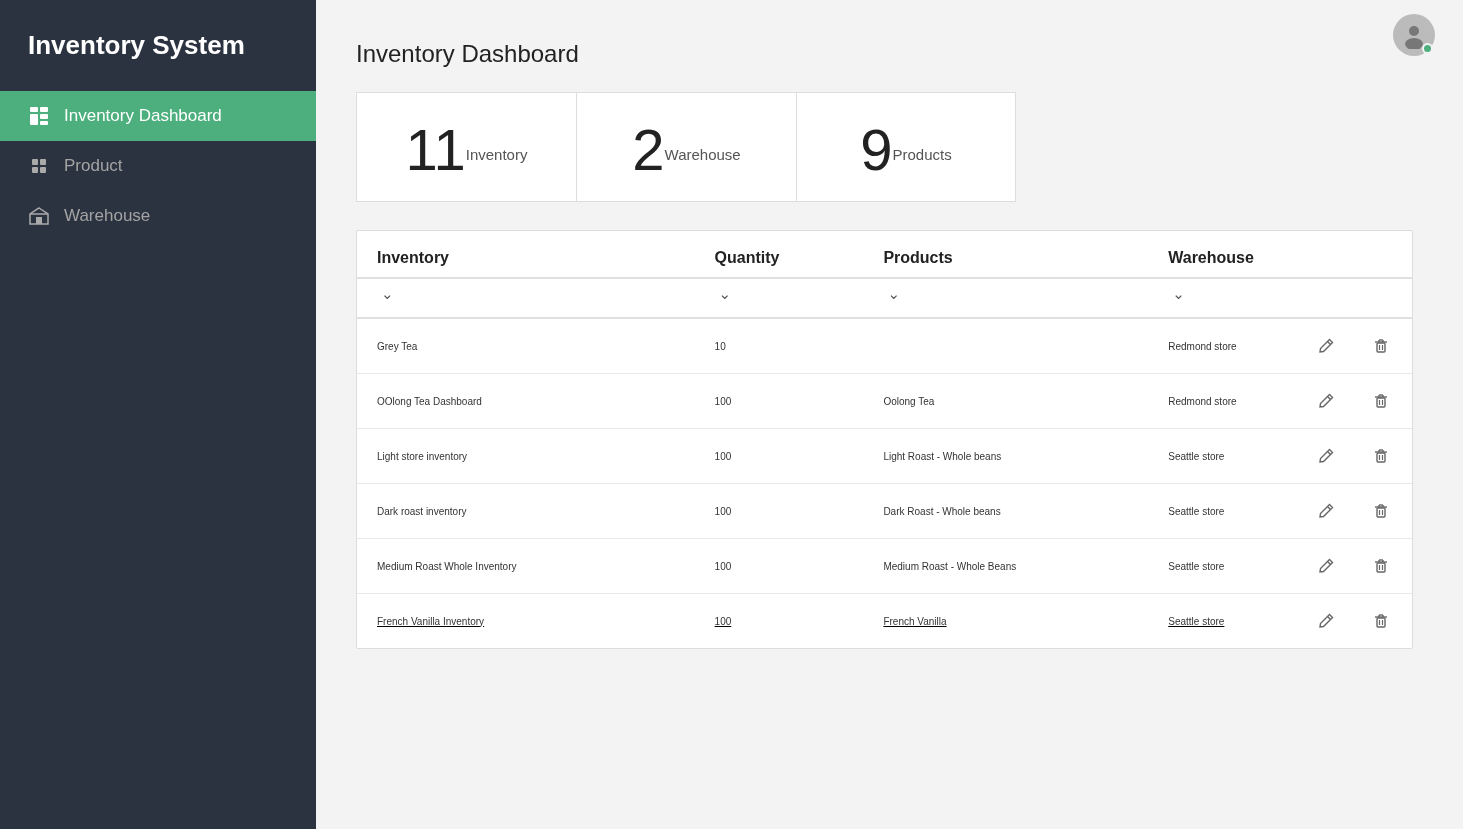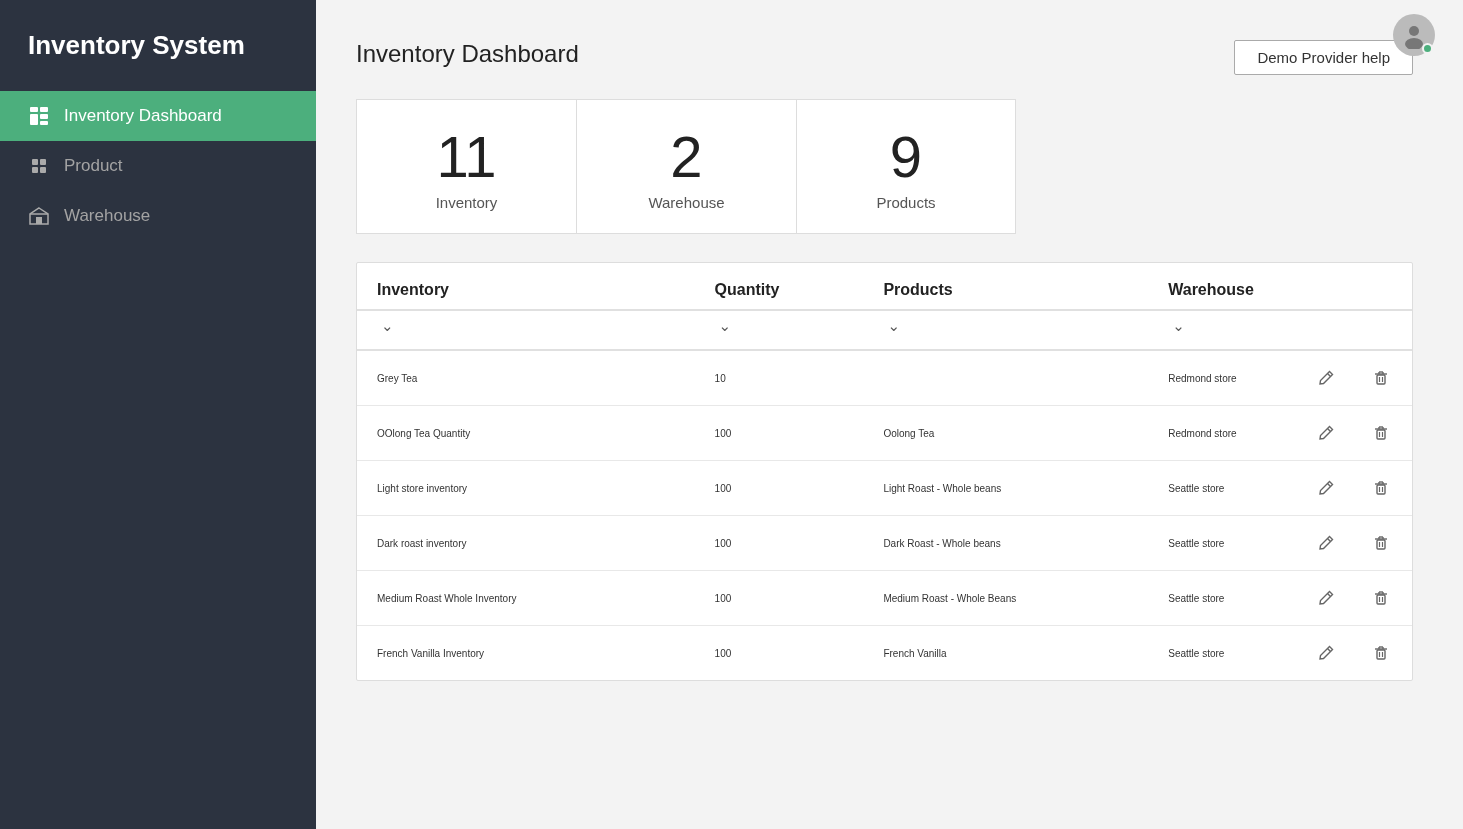--- a/index.html
+++ b/index.html
@@ -87,21 +87,21 @@
       gap: 0;
       margin-bottom: 28px;
     }
     .stat-card {
       background: #fff;
       border: 1px solid #ddd;
       width: 220px;
       min-width: 180px;
       padding: 28px 32px 22px 32px;
       display: flex;
-      flex-direction: column;
+      flex-direction: row;
       align-items: center;
       justify-content: center;
     }
     .stat-card:not(:last-child) { border-right: none; }
     .stat-number {
       font-size: 58px;
       font-weight: 300;
       color: #222;
       line-height: 1;
     }
@@ -142,21 +142,21 @@
       font-size: 15px;
       color: #555;
       display: flex;
       align-items: center;
       gap: 4px;
       padding: 2px 4px;
     }
     tbody tr {
       border-bottom: 1px solid #e8e8e8;
     }
-    tbody tr:last-child { border-bottom: none; }
+    tbody tr:last-child { border-bottom: none; text-decoration: underline; }
     tbody td {
       padding: 16px 20px;
       color: #333;
       font-size: 10px;
     }
     .action-cell {
       display: flex;
       align-items: center;
       gap: 33px;
     }
@@ -250,21 +250,20 @@
         </svg>
       </span>
       <span>Warehouse</span>
     </div>
   </nav>
 </aside>
 
 <main class="main">
   <div class="header-row">
     <h1 class="page-title">Inventory Dashboard</h1>
-    <button class="help-btn">Demo Provider help</button>
   </div>
 
   <div class="stat-cards">
     <div class="stat-card">
       <span class="stat-number">11</span>
       <span class="stat-label">Inventory</span>
     </div>
     <div class="stat-card">
       <span class="stat-number">2</span>
       <span class="stat-label">Warehouse</span>
@@ -337,21 +336,21 @@
           <line x1="11" y1="5" x2="11" y2="3" stroke="#666" stroke-width="1.4"></line>
           <line x1="7" y1="3" x2="11" y2="3" stroke="#666" stroke-width="1.4"></line>
           <line x1="7.5" y1="8" x2="7.5" y2="13" stroke="#666" stroke-width="1.2"></line>
           <line x1="10.5" y1="8" x2="10.5" y2="13" stroke="#666" stroke-width="1.2"></line>
         </svg>
       </button>
     </div>
             </td>
           </tr>
           <tr>
-            <td>OOlong Tea Quantity</td>
+            <td>OOlong Tea Dashboard</td>
             <td>100</td>
             <td>Oolong Tea</td>
             <td>
               <div class="action-cell">
       <span style="flex:1">Redmond store</span>
       <button class="action-btn" title="Edit">
         <svg width="18" height="18" viewBox="0 0 18 18" fill="none" xmlns="http://www.w3.org/2000/svg">
           <path d="M12.5 2.5L15.5 5.5L6.5 14.5L3 15L3.5 11.5L12.5 2.5Z" stroke="#666" stroke-width="1.4" fill="none"></path>
           <line x1="10.5" y1="4.5" x2="13.5" y2="7.5" stroke="#666" stroke-width="1.4"></line>
         </svg>

